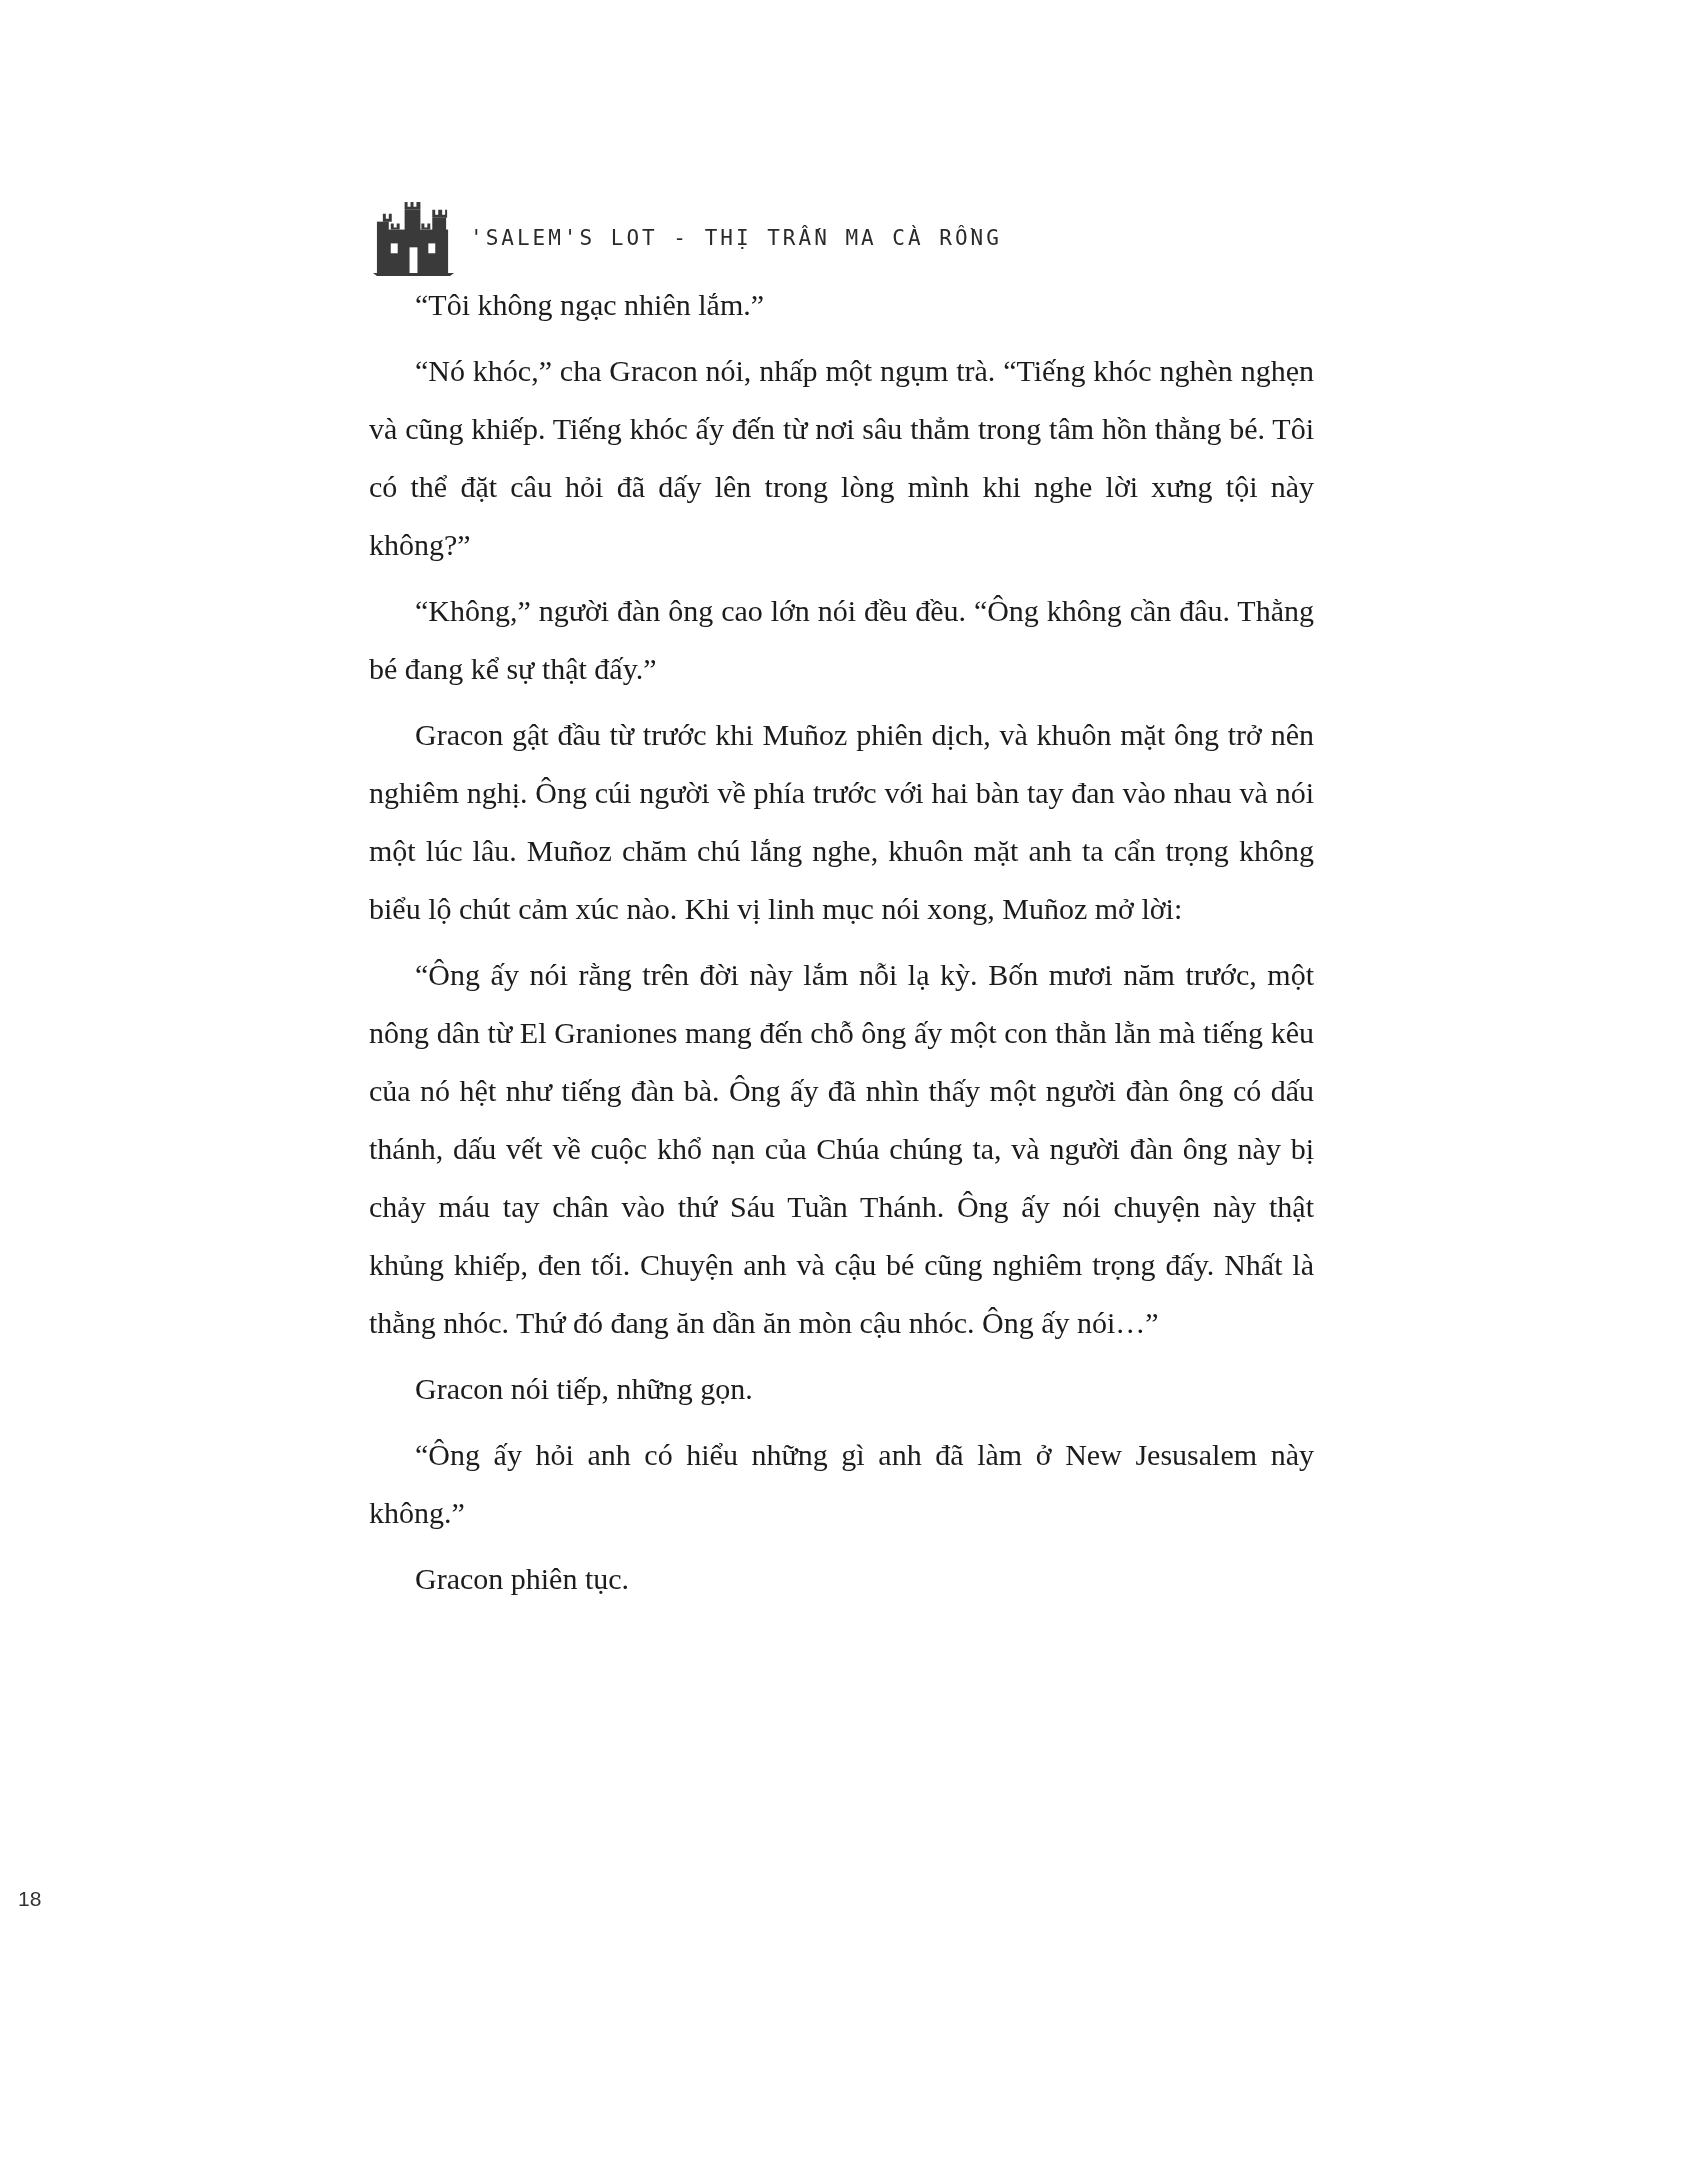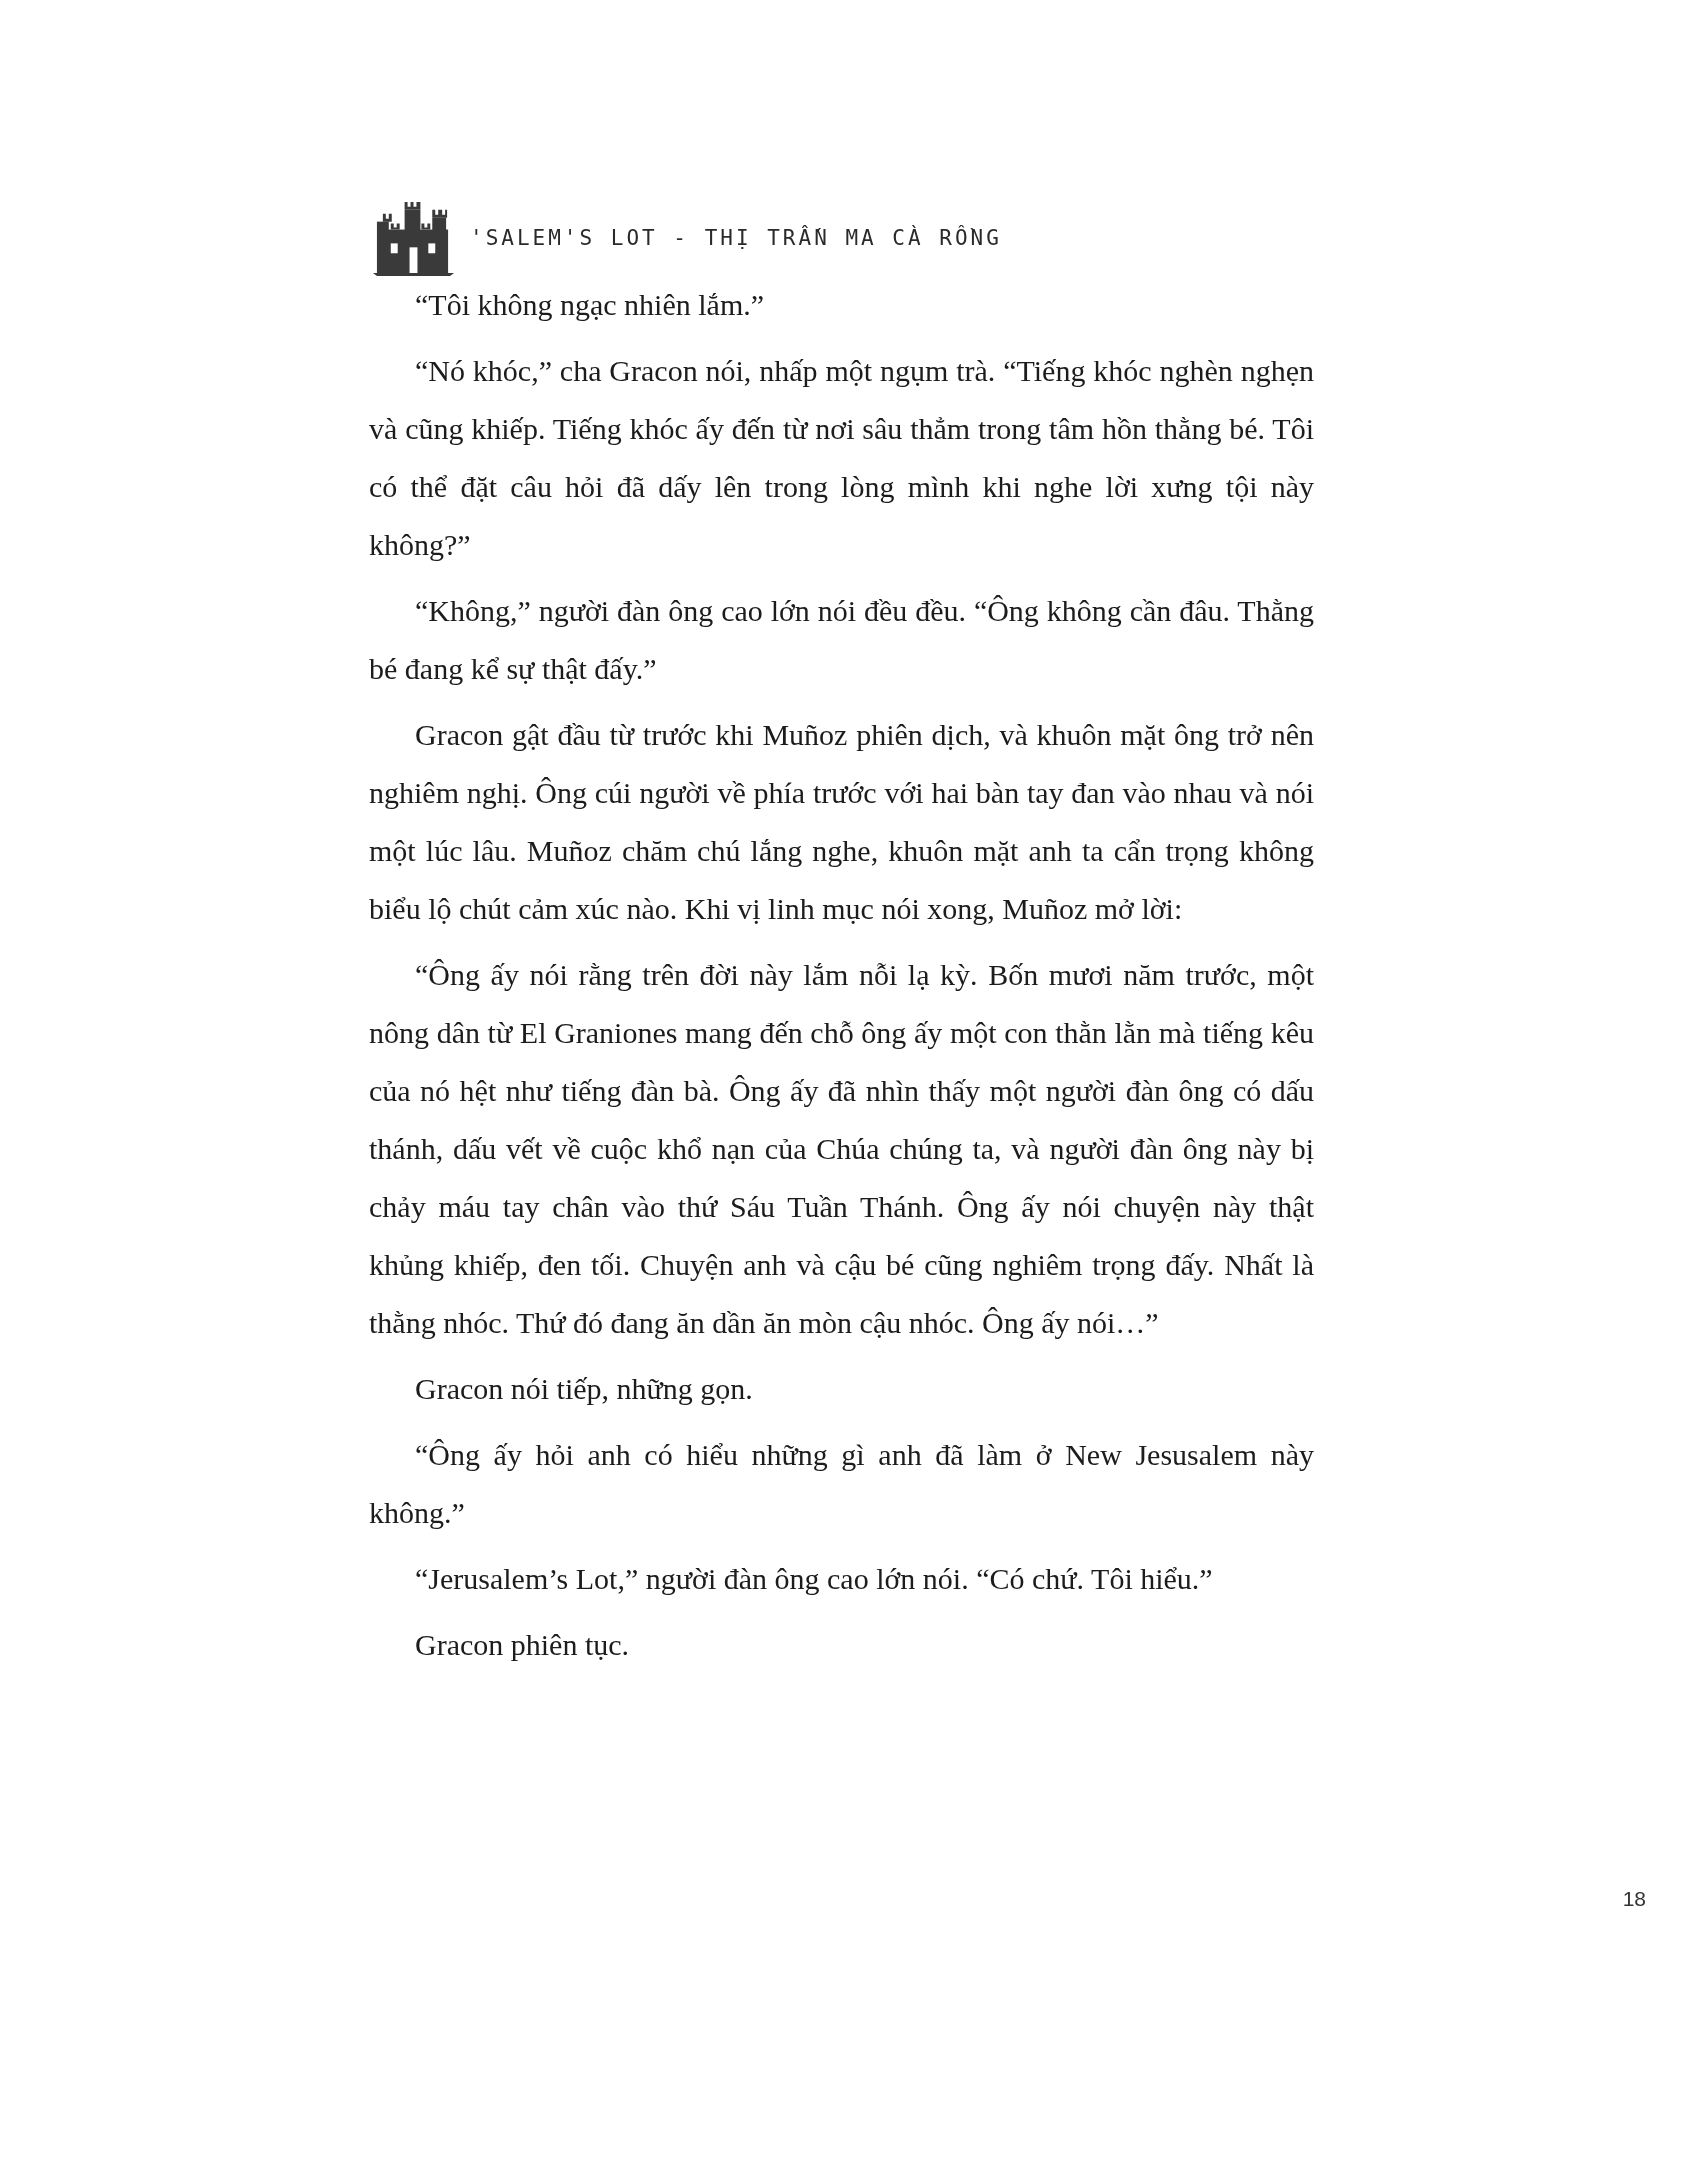--- a/index.html
+++ b/index.html
@@ -70,21 +70,21 @@
     hyphens: none;
   }
   p.para + p.para {
     margin-top: 8px;
   }
   .page-number {
     position: absolute;
     top: 1887px;
     left: 0;
     width: 1628px;
-    text-align: right;
+    text-align: left;
     font-family: "Liberation Sans", sans-serif;
     font-size: 21px;
     color: #333333;
   }
 </style>
 </head>
 <body>
 
 <div class="page">
 
@@ -112,19 +112,18 @@
   </div>
 
   <div class="content">
     <p class="para">“Tôi không ngạc nhiên lắm.”</p>
     <p class="para">“Nó khóc,” cha Gracon nói, nhấp một ngụm trà. “Tiếng khóc nghèn nghẹn và cũng khiếp. Tiếng khóc ấy đến từ nơi sâu thẳm trong tâm hồn thằng bé. Tôi có thể đặt câu hỏi đã dấy lên trong lòng mình khi nghe lời xưng tội này không?”</p>
     <p class="para">“Không,” người đàn ông cao lớn nói đều đều. “Ông không cần đâu. Thằng bé đang kể sự thật đấy.”</p>
     <p class="para">Gracon gật đầu từ trước khi Muñoz phiên dịch, và khuôn mặt ông trở nên nghiêm nghị. Ông cúi người về phía trước với hai bàn tay đan vào nhau và nói một lúc lâu. Muñoz chăm chú lắng nghe, khuôn mặt anh ta cẩn trọng không biểu lộ chút cảm xúc nào. Khi vị linh mục nói xong, Muñoz mở lời:</p>
     <p class="para">“Ông ấy nói rằng trên đời này lắm nỗi lạ kỳ. Bốn mươi năm trước, một nông dân từ El Graniones mang đến chỗ ông ấy một con thằn lằn mà tiếng kêu của nó hệt như tiếng đàn bà. Ông ấy đã nhìn thấy một người đàn ông có dấu thánh, dấu vết về cuộc khổ nạn của Chúa chúng ta, và người đàn ông này bị chảy máu tay chân vào thứ Sáu Tuần Thánh. Ông ấy nói chuyện này thật khủng khiếp, đen tối. Chuyện anh và cậu bé cũng nghiêm trọng đấy. Nhất là thằng nhóc. Thứ đó đang ăn dần ăn mòn cậu nhóc. Ông ấy nói…”</p>
     <p class="para">Gracon nói tiếp, những gọn.</p>
     <p class="para">“Ông ấy hỏi anh có hiểu những gì anh đã làm ở New Jesusalem này không.”</p>
-    <p class="para">“Jerusalem’s Lot,” người đàn ông cao lớn nói. “Có chứ. Tôi hiểu.”</p>
     <p class="para">Gracon phiên tục.</p>
   </div>
 
   <div class="page-number">18</div>
 </div>
 
 
 </body></html>

